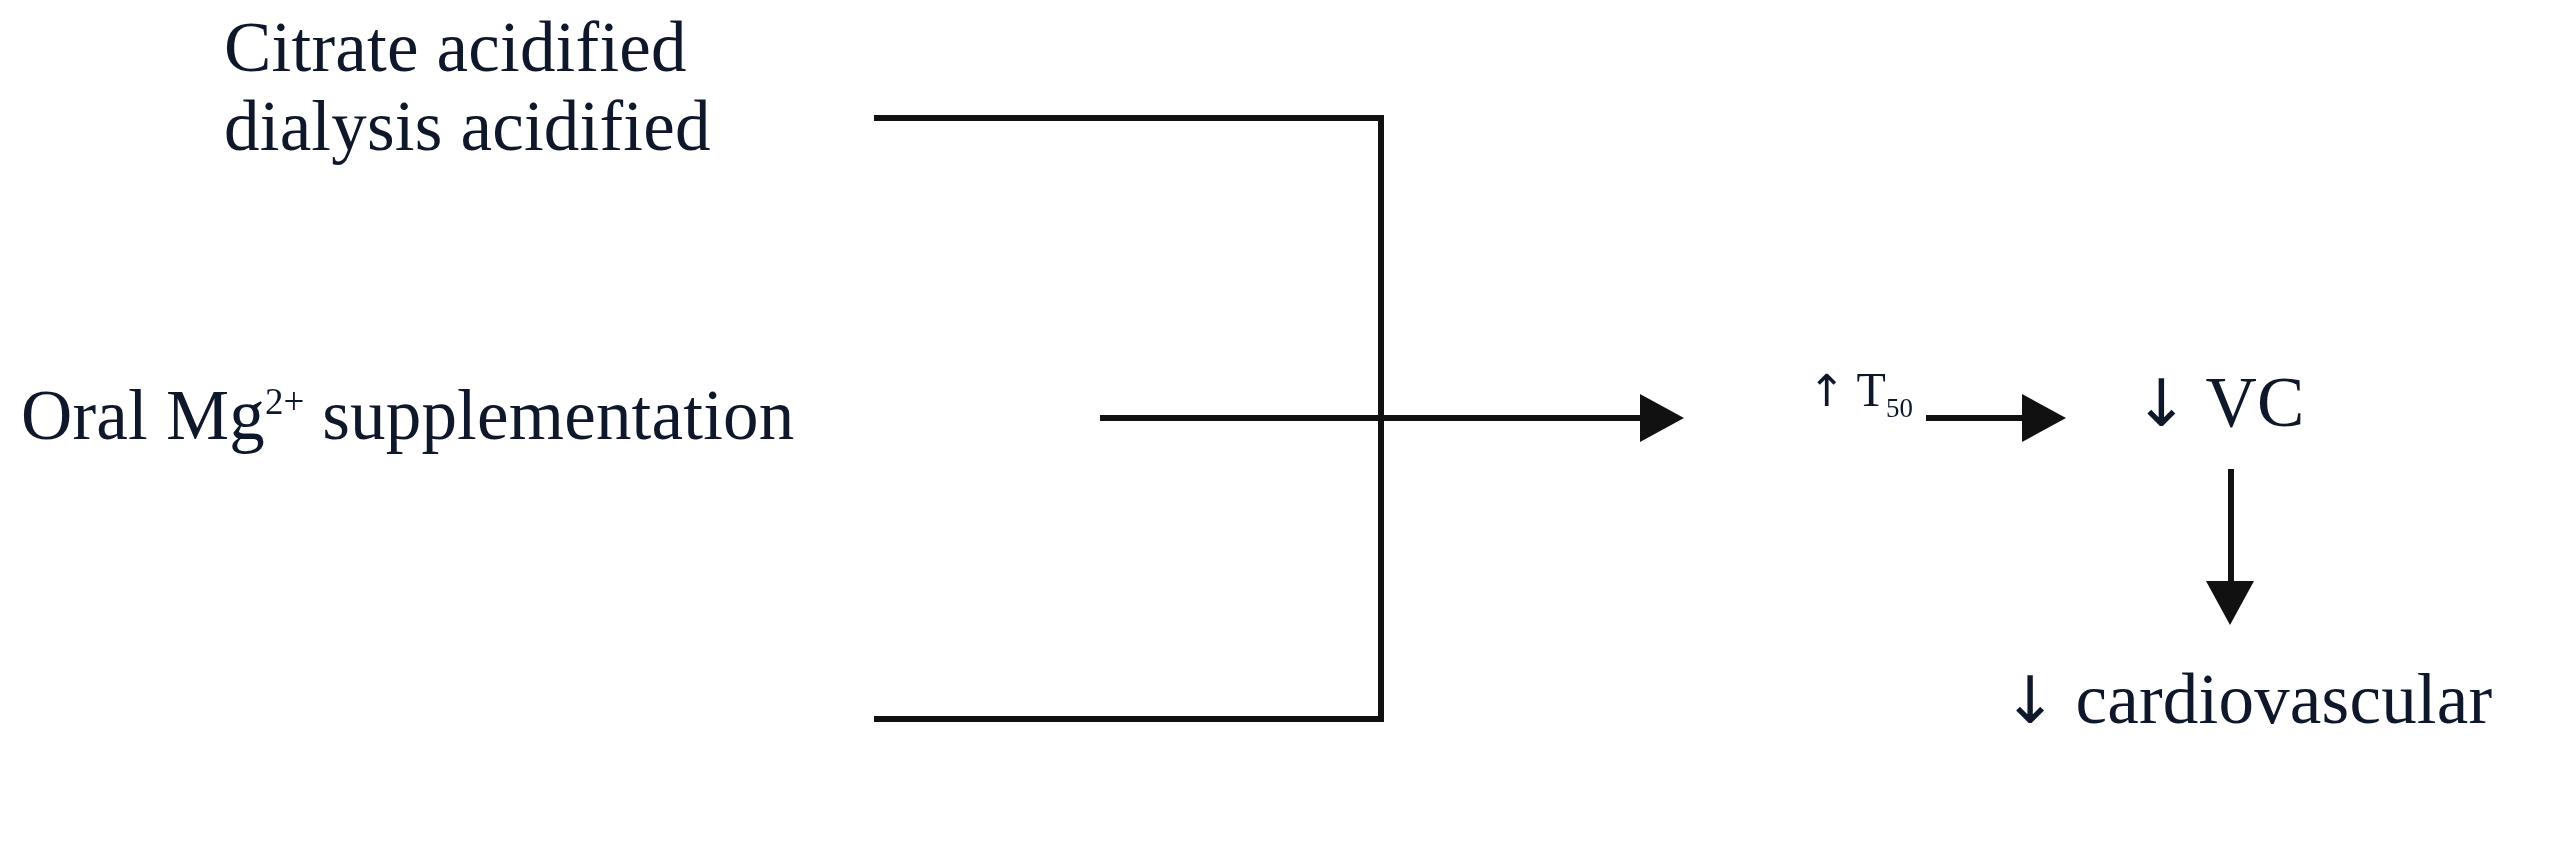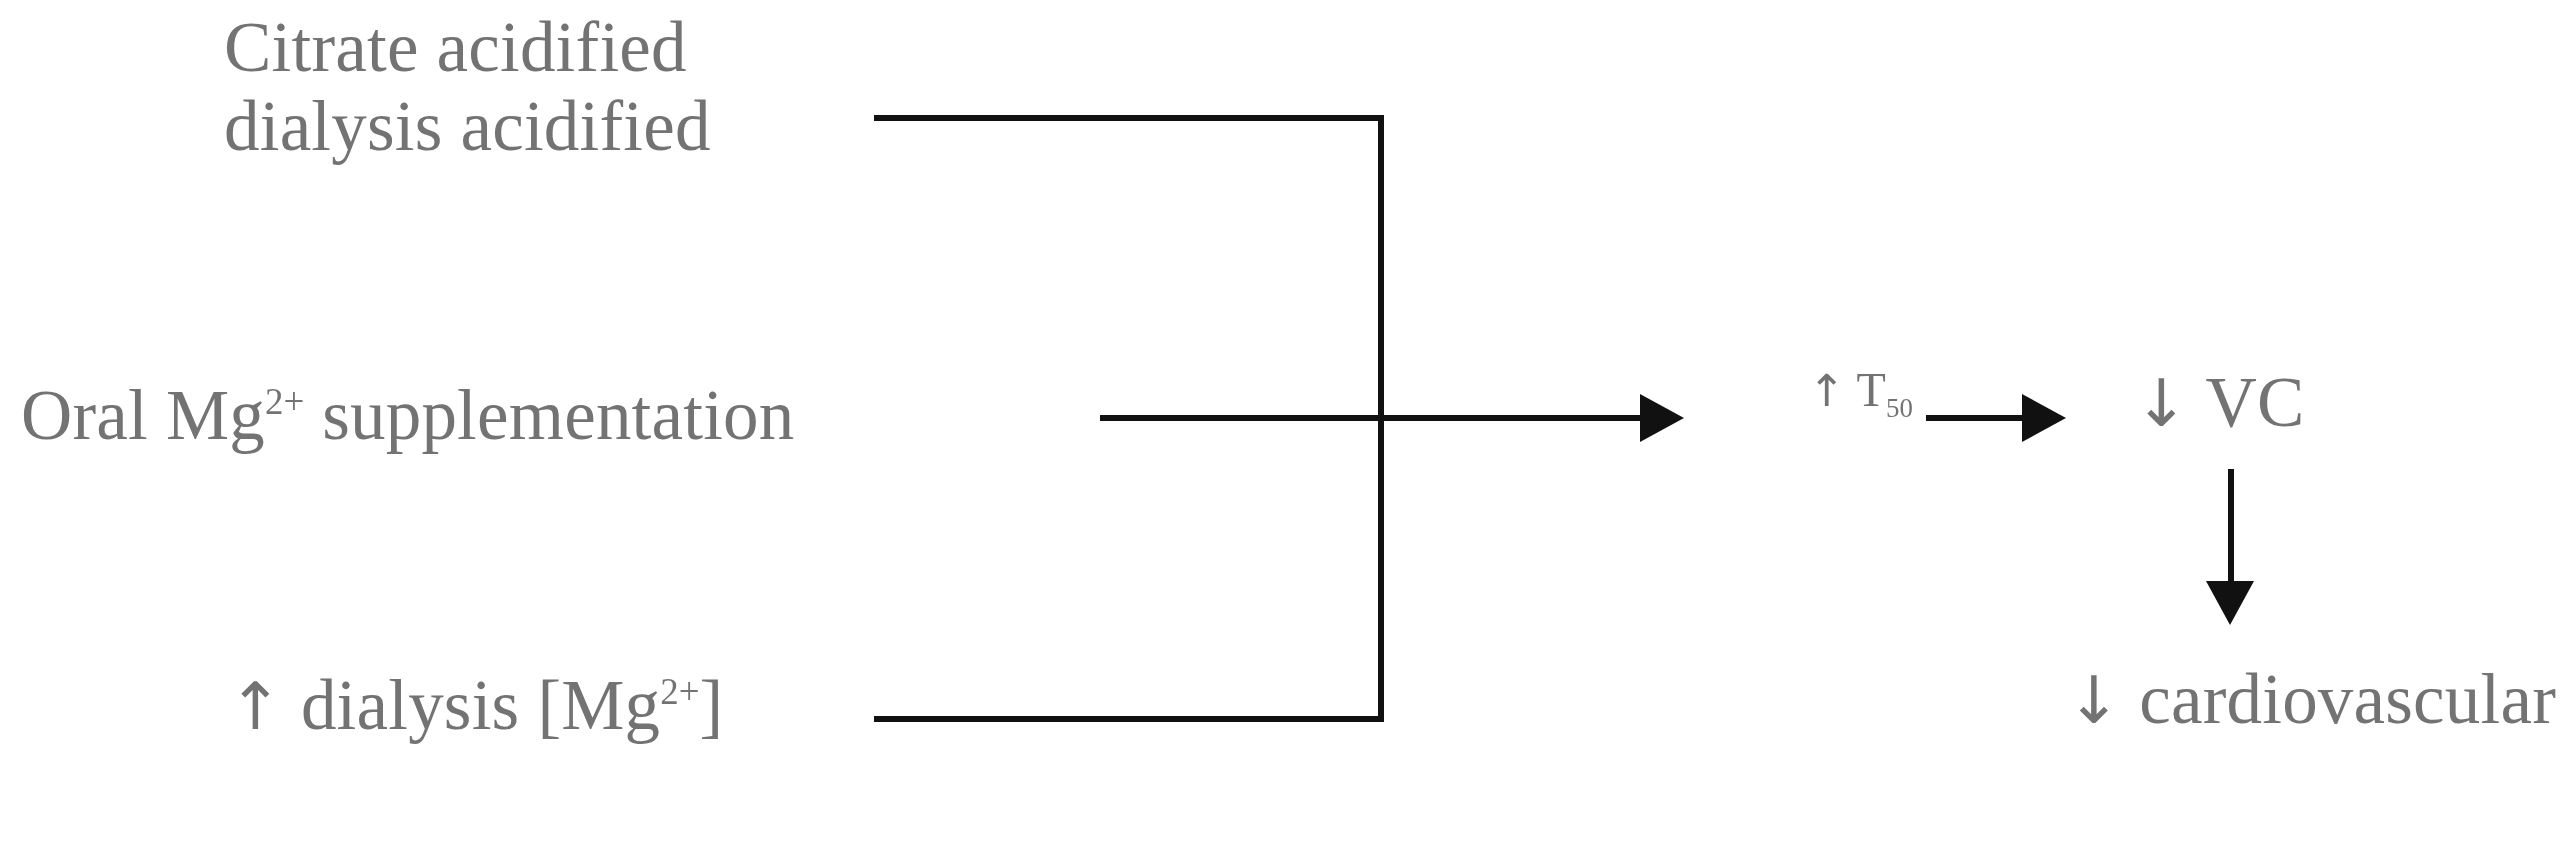--- a/index.html
+++ b/index.html
@@ -13,21 +13,21 @@
     width: 2576px;
     height: 842px;
     background: #ffffff;
     overflow: hidden;
     font-family: "Liberation Serif", "DejaVu Serif", serif;
     color: #000000;
   }
 
   .node {
     position: absolute;
-    color: #737373;
+    color: #0f172a;
     line-height: 1.12;
     white-space: nowrap;
     font-weight: 400;
     letter-spacing: 0.2px;
   }
 
   
   #node-citrate {
     left: 224px;
     top: 7.7px;
@@ -58,21 +58,21 @@
   #node-vc {
     left: 2134px;
     top: 363px;
     font-size: 71px;
   }
 
   #node-cardio {
     left: 1939px;
     top: 660px;
     font-size: 71px;
-    text-align: right;
+    text-align: center;
     width: 617px;
     white-space: normal;
   }
   #node-cardio .ln { display: block; }
 
   .sup {
     font-size: 0.52em;
     vertical-align: super;
     line-height: 0;
     letter-spacing: 0;
@@ -142,23 +142,20 @@
 
   <div class="node" id="node-citrate">
     <span class="ln">Citrate acidified</span>
     <span class="ln">dialysis acidified</span>
   </div>
 
   <div class="node" id="node-oral">
     <span>Oral Mg</span><span class="sup">2+</span><span> supplementation</span>
   </div>
 
-  <div class="node" id="node-dialysis-mg">
-    <span class="arrowglyph">↑</span><span> dialysis [Mg</span><span class="sup">2+</span><span>]</span>
-  </div>
 
   <div class="node" id="node-t50">
     <span class="arrowglyph">↑</span><span> T</span><span class="sub">50</span>
   </div>
 
   <div class="node" id="node-vc">
     <span class="arrowglyph">↓</span><span> VC</span>
   </div>
 
   <div class="node" id="node-cardio">

